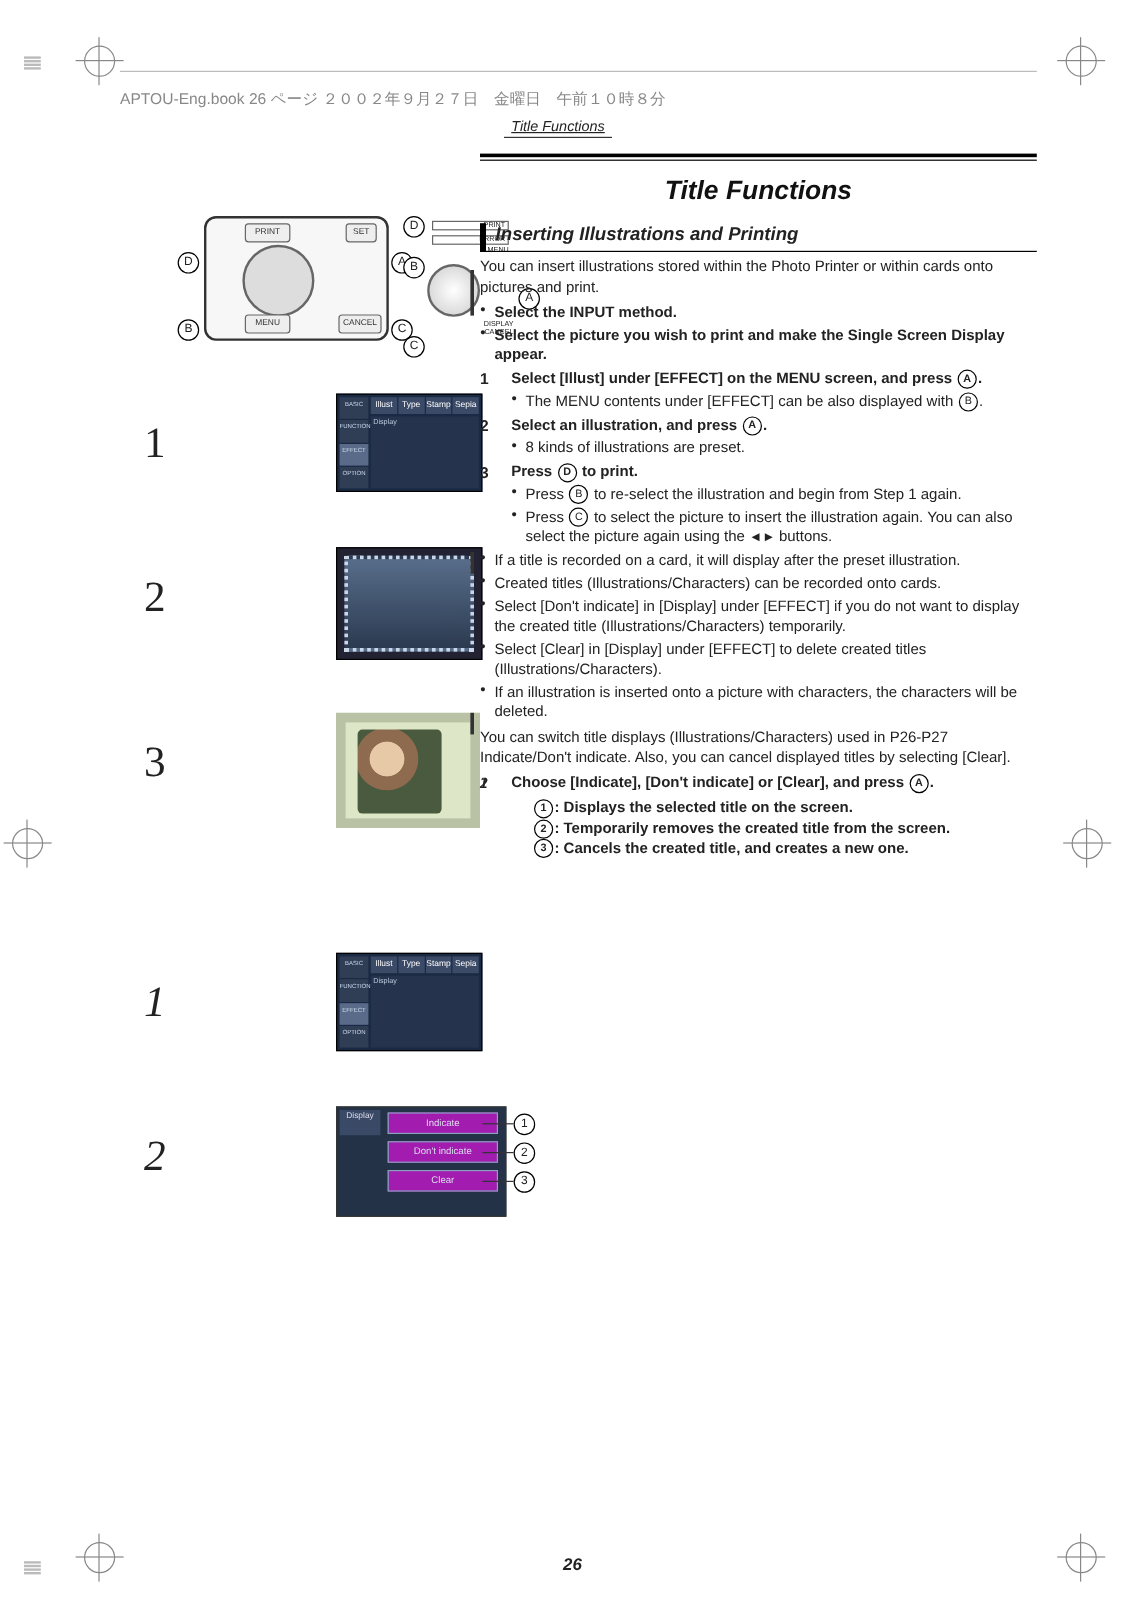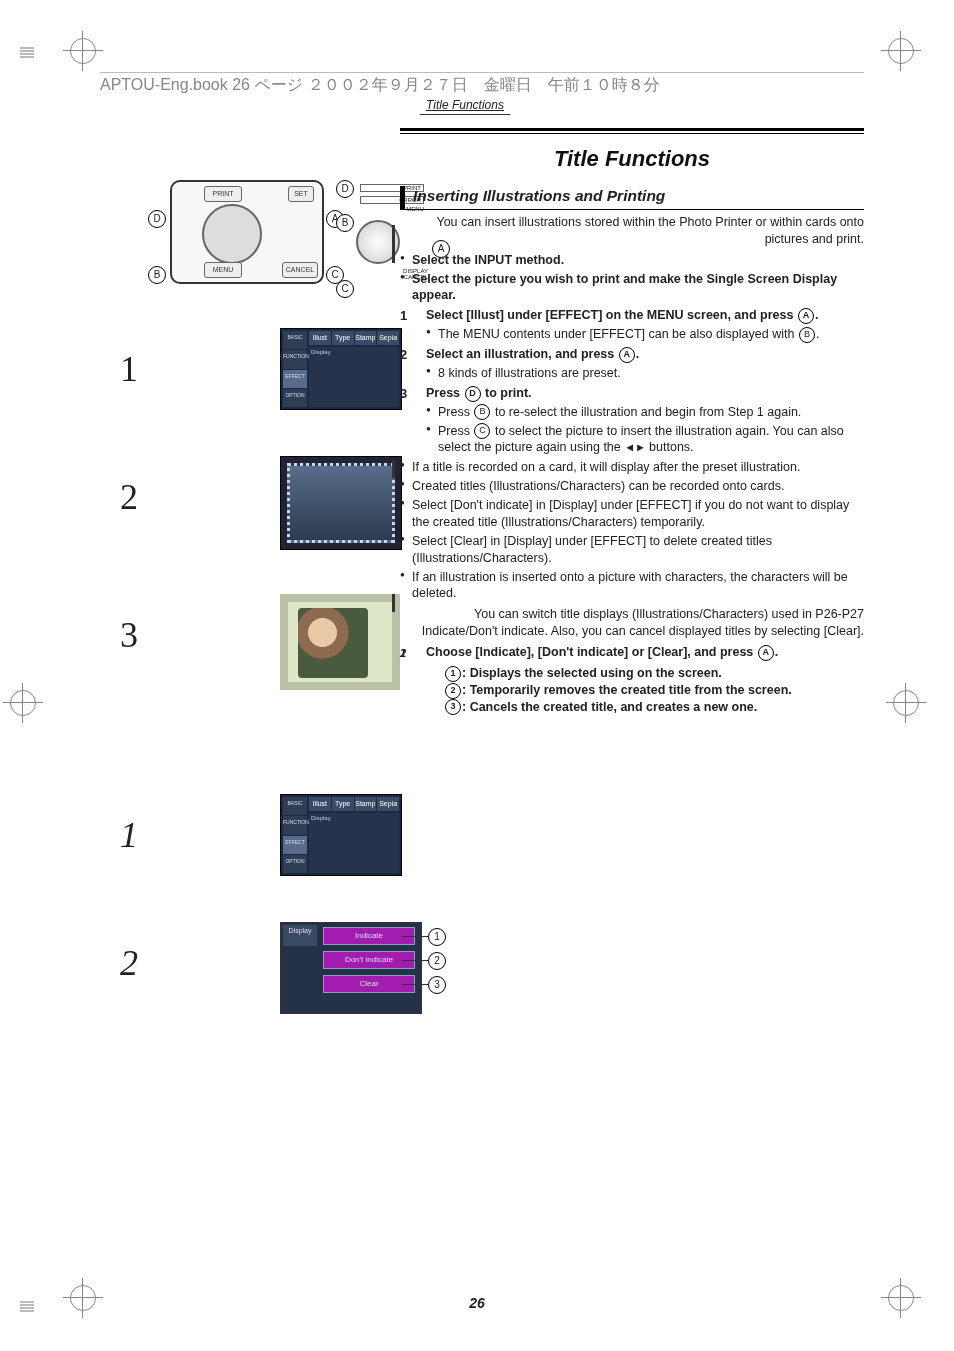--- a/index.html
+++ b/index.html
@@ -33,27 +33,27 @@
   .reg:after  { width:1px; height:40px; left:11px; top:-8px;}
   .reg.tl { top:38px; left:70px; }
   .reg.tr { top:38px; right:40px; }
   .reg.ml { top:690px; left:10px; }
   .reg.mr { top:690px; right:35px; }
   .reg.bl { top:1285px; left:70px; }
   .reg.br { top:1285px; right:40px; }
 
   .header-line {
     position: absolute;
-    top: 72px;
+    top: 59px;
     left: 100px;
     right: 90px;
     border-top: 1px solid #bbb;
-    font-size: 16px;
+    font-size: 13px;
     color: #888;
-    padding-top: 2px;
+    padding-top: 14px;
   }
 
   .running-head {
     position:absolute;
     top:98px; left:420px;
     font-style: italic;
     font-size: 12px;
     text-decoration: underline;
     border-bottom:1px solid #333;
     padding-bottom:2px;
@@ -97,21 +97,21 @@
     border-bottom:1px solid #000;
     padding-bottom:2px;
   }
   .content h3 {
     font-style: italic;
     font-weight: bold;
     font-size: 15px;
     margin:18px 0 6px 0;
     line-height:1.25;
   }
-  .content p { margin:4px 0;text-align:right; }
+  .content p { margin:4px 0; }
   .content ul { margin:2px 0 2px 0; padding-left:0; list-style:none;}
   .content ul li { position:relative; padding-left:12px; margin:2px 0;}
   .content ul li:before {
     content:"●"; position:absolute; left:0; top:1px; font-size:8px;
   }
   .bold { font-weight:bold; }
   ol.steps { margin:2px 0 2px 0; padding-left:0; list-style:none; }
   ol.steps > li { position:relative; padding-left:26px; margin:3px 0; }
   ol.steps > li .num {
     position:absolute; left:0; top:0; font-weight:bold; font-size:13px;
@@ -510,21 +510,21 @@
     <p>You can switch title displays (Illustrations/Characters) used in P26-P27 Indicate/Don't indicate. Also, you can cancel displayed titles by selecting [Clear].</p>
 
     <ol class="steps">
       <li>
         <span class="num" style="font-style:italic;font-family:'Times New Roman',serif">1</span>
       </li>
       <li>
         <span class="num" style="font-style:italic;font-family:'Times New Roman',serif">2</span>
         <span class="bold"><span>Choose [Indicate], [Don't indicate] or [Clear], and press </span><span class="circ">A</span>.</span>
         <div class="sub bold" style="margin-top:4px">
-          <div><span class="circ">1</span><span>: Displays the selected using on the screen.</span></div>
+          <div><span class="circ">1</span><span>: Displays the selected title on the screen.</span></div>
           <div><span class="circ">2</span><span>: Temporarily removes the created title from the screen.</span></div>
           <div><span class="circ">3</span><span>: Cancels the created title, and creates a new one.</span></div>
         </div>
       </li>
     </ol>
 
   </div>
 
   <div class="page-num">26</div>
 

